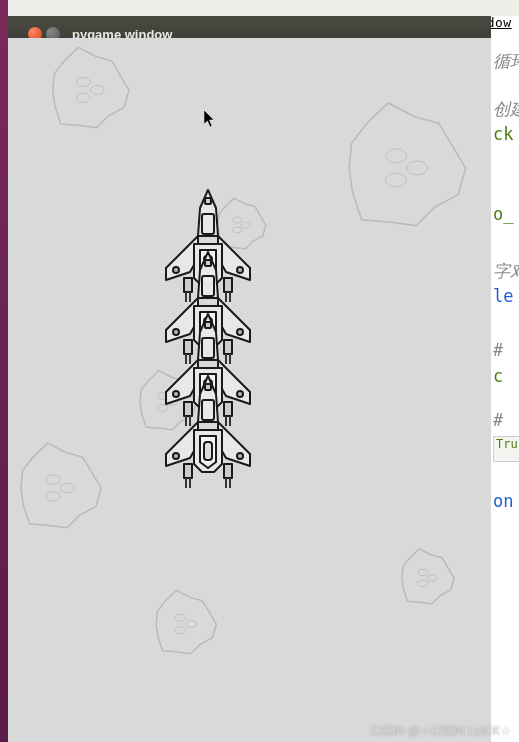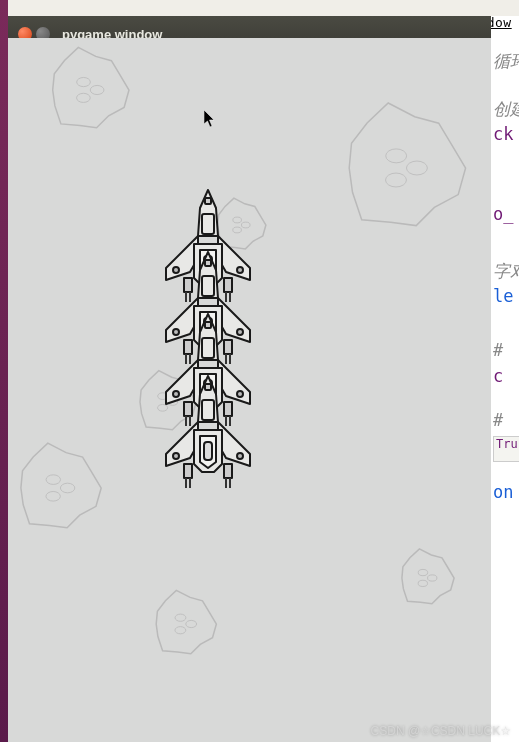--- a/index.html
+++ b/index.html
@@ -31,21 +31,21 @@
       padding-left: 4px;
     }
     .menubar span { cursor: pointer; }
     .titlebar {
       position: absolute;
       left: 8px; top: 16px;
       width: 483px; height: 36px;
       background: linear-gradient(to bottom, #4a4a42 0%, #3a3a34 100%);
       display: flex;
       align-items: center;
-      padding-left: 10px;
+      padding-left: 20px;
       gap: 4px;
     }
     .win-btn {
       width: 14px; height: 14px;
       border-radius: 50%;
       display: inline-block;
     }
     .close-b { background: radial-gradient(circle at 30% 30%, #ff8a65, #d84315); }
     .min-b { background: radial-gradient(circle at 30% 30%, #888, #555); }
     .title-text {
@@ -89,21 +89,21 @@
       position: absolute;
       right: 0; top: 38px;
       width: 28px; height: 704px;
       background: #fff;
       font-family: monospace;
       font-size: 17px;
       overflow: hidden;
       padding-left: 2px;
     }
     .code-bg .line { height: 26px; white-space: nowrap; }
-    .c-black { color: #701a75; }
+    .c-black { color: #4d7c0f; }
     .c-blue  { color: #1a5fd6; font-weight: normal; }
     .c-gray  { color: #888; font-style: italic; }
     .watermark {
       position: absolute;
       right: 8px; bottom: 4px;
       color: rgba(220,220,220,0.7);
       font-size: 12px;
       text-shadow: 0 0 3px rgba(0,0,0,0.3);
     }
   </style>
@@ -241,16 +241,16 @@
   <div class="line c-gray" style="margin-top:12px">循环</div>
   <div class="line c-gray" style="margin-top:22px">创建</div>
   <div class="line c-black">ck</div>
   <div class="line c-black" style="margin-top:54px">o_</div>
   <div class="line c-gray" style="margin-top:30px">字对</div>
   <div class="line c-blue">le</div>
   <div class="line c-gray" style="margin-top:28px;font-style:italic">#</div>
   <div class="line c-black">c</div>
   <div class="line c-gray" style="margin-top:18px;font-style:italic">#</div>
   <div class="line c-black" style="font-size:12px;background:#f4f4f0;border:1px solid #ccc;padding:0 2px;width:40px">Tru</div>
-  <div class="line c-blue" style="margin-top:20px">on</div>
+  <div class="line c-blue" style="margin-top:29px">on</div>
 </div>
 
 <div class="watermark">CSDN @☆CSDN LUCK☆</div>
 
 </body></html>

